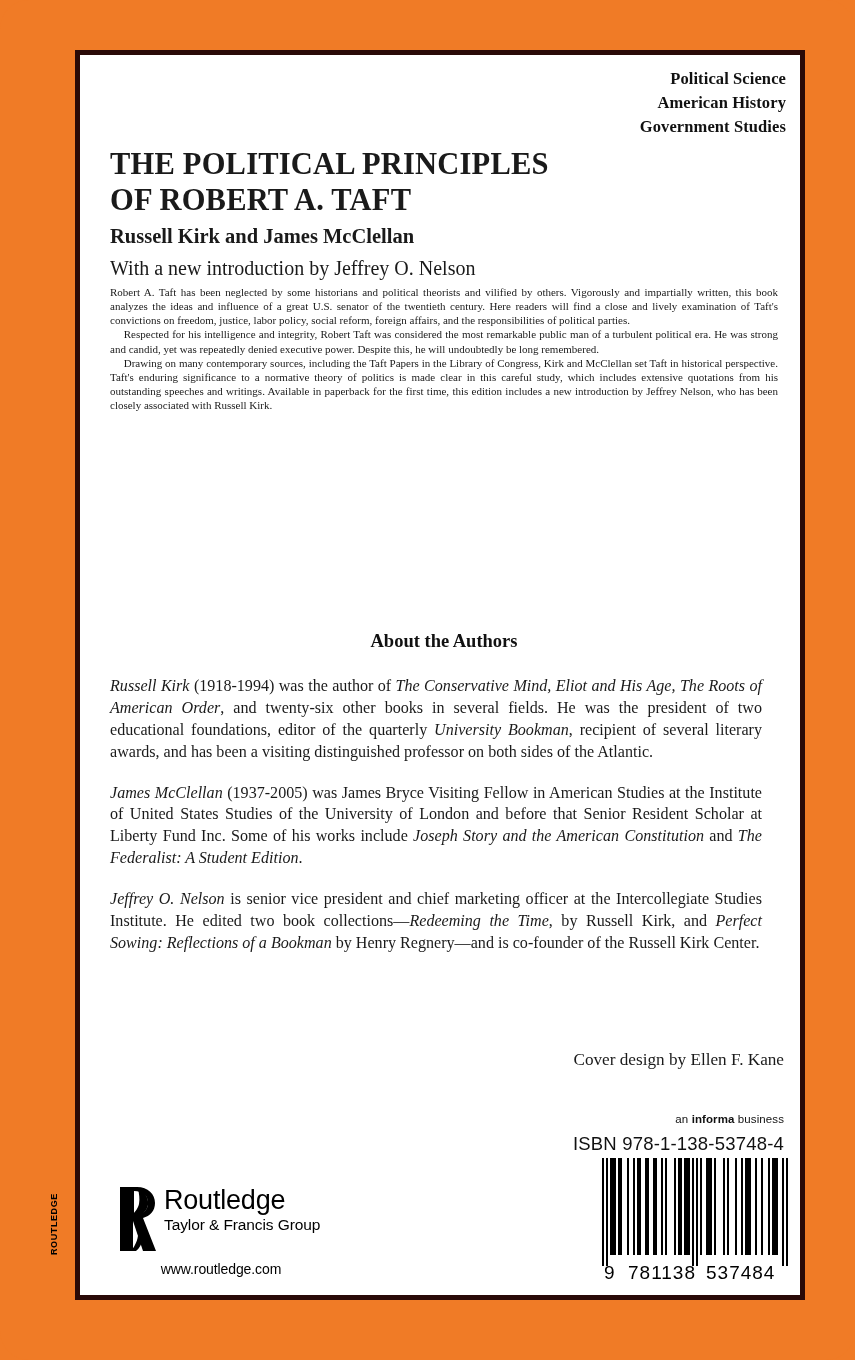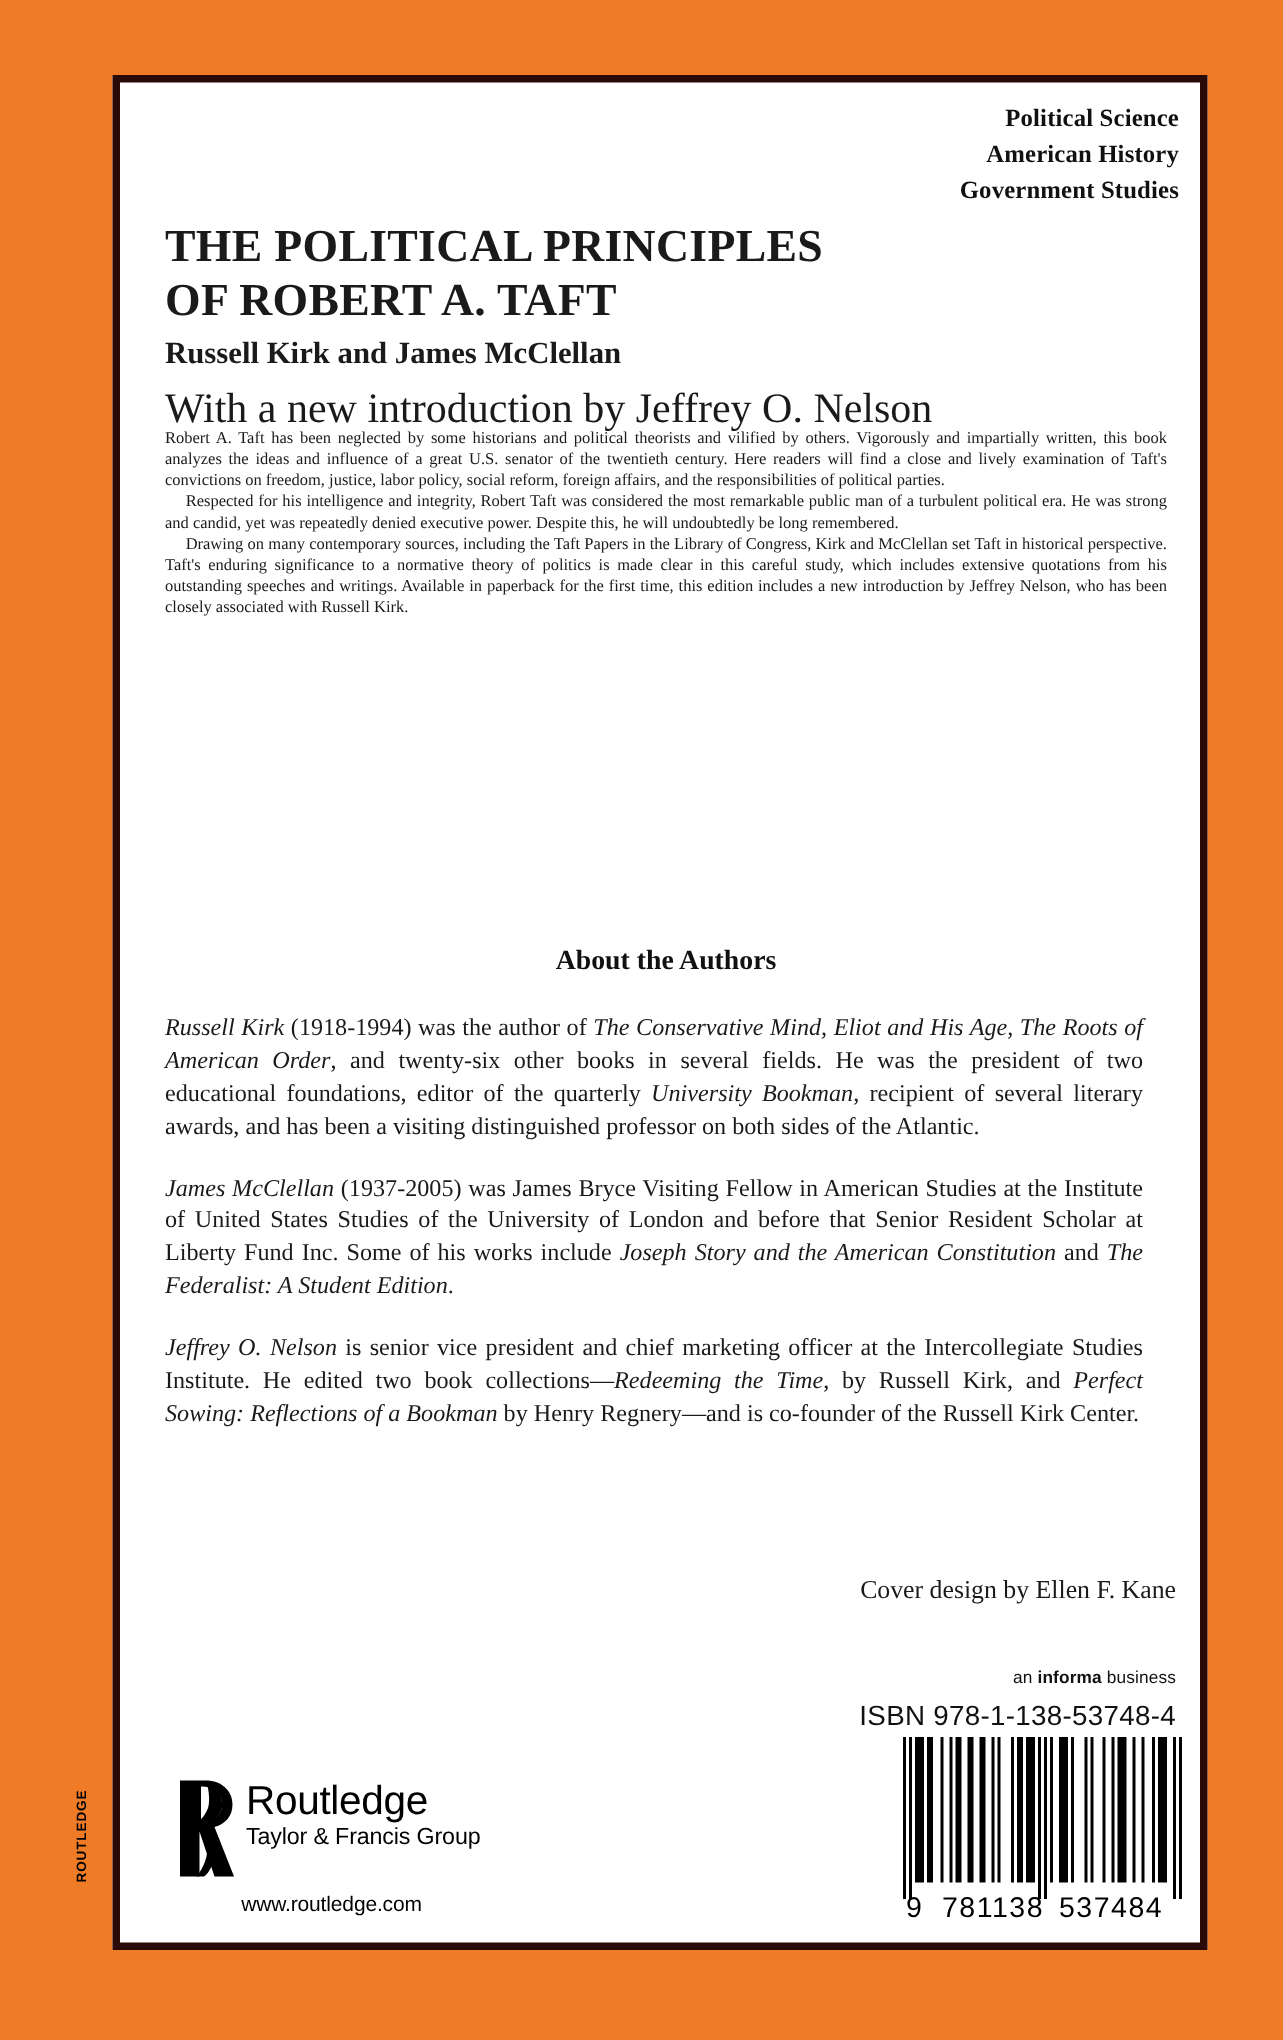--- a/index.html
+++ b/index.html
@@ -12,20 +12,21 @@
     background: #F07B26;
     font-family: "Liberation Serif", serif;
     overflow: hidden;
   }
 
   #cover {
     position: relative;
     width: 855px;
     height: 1360px;
     background: #F07B26;
+    border-radius: 29px;
   }
 
   
   #panel {
     position: absolute;
     left: 75px;
     top: 50px;
     width: 730px;
     height: 1250px;
     background: #FFFFFF;
@@ -73,21 +74,21 @@
     font-family: "Liberation Serif", serif;
     font-weight: bold;
     font-size: 20.5px;
     line-height: 1.22;
     color: #1A1A1A;
     margin: 6px 0 0 0;
   }
   .intro-by {
     font-family: "Liberation Serif", serif;
     font-weight: normal;
-    font-size: 28px;
+    font-size: 20px;
     line-height: 1.2;
     color: #1A1A1A;
     margin: 7px 0 0 0;
   }
 
   
   .desc {
     position: absolute;
     left: 30px;
     right: 22px;

